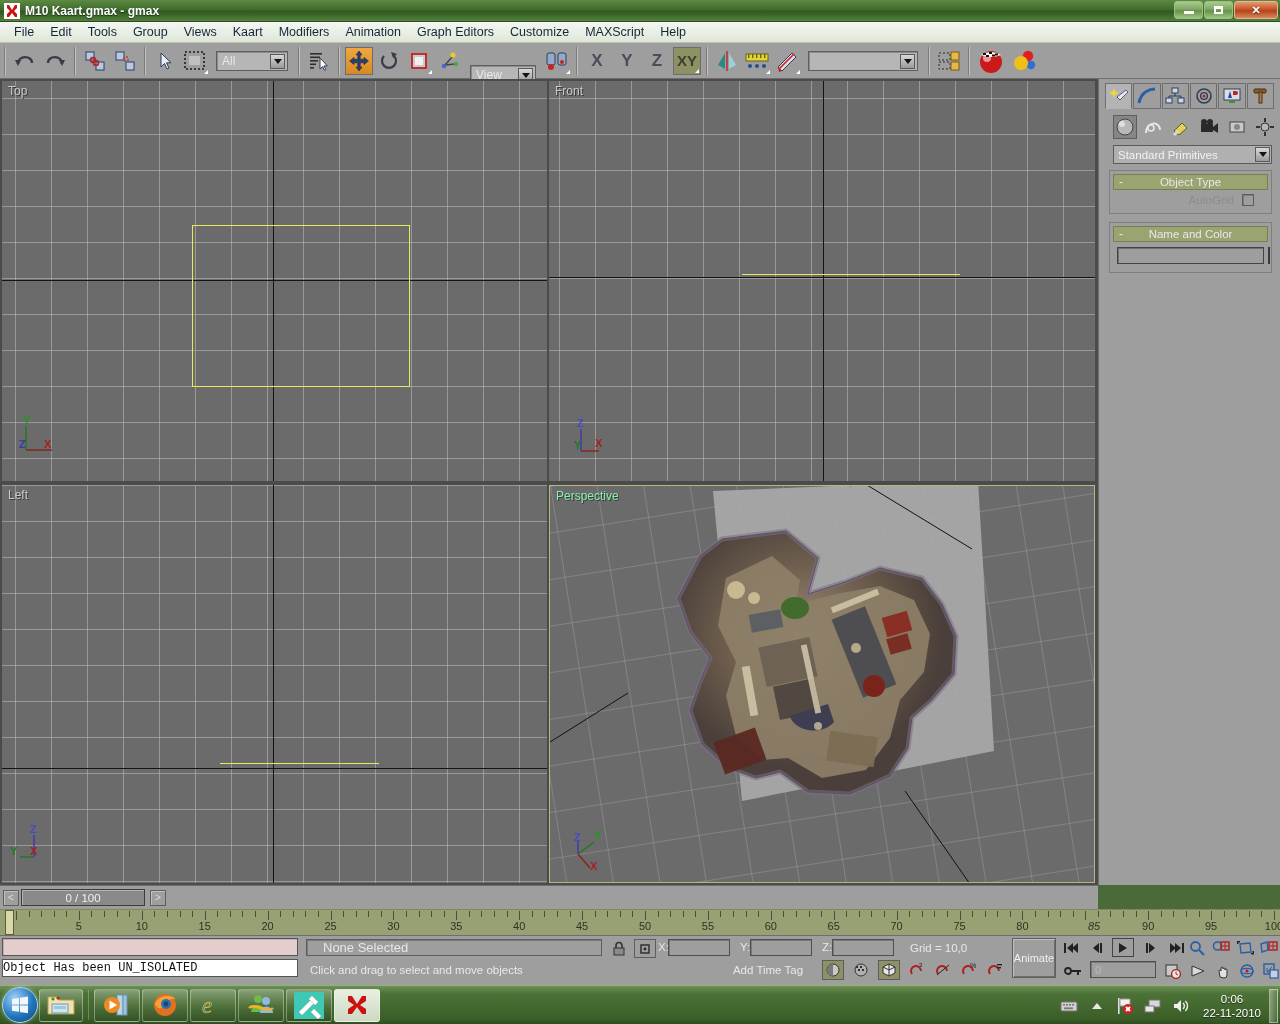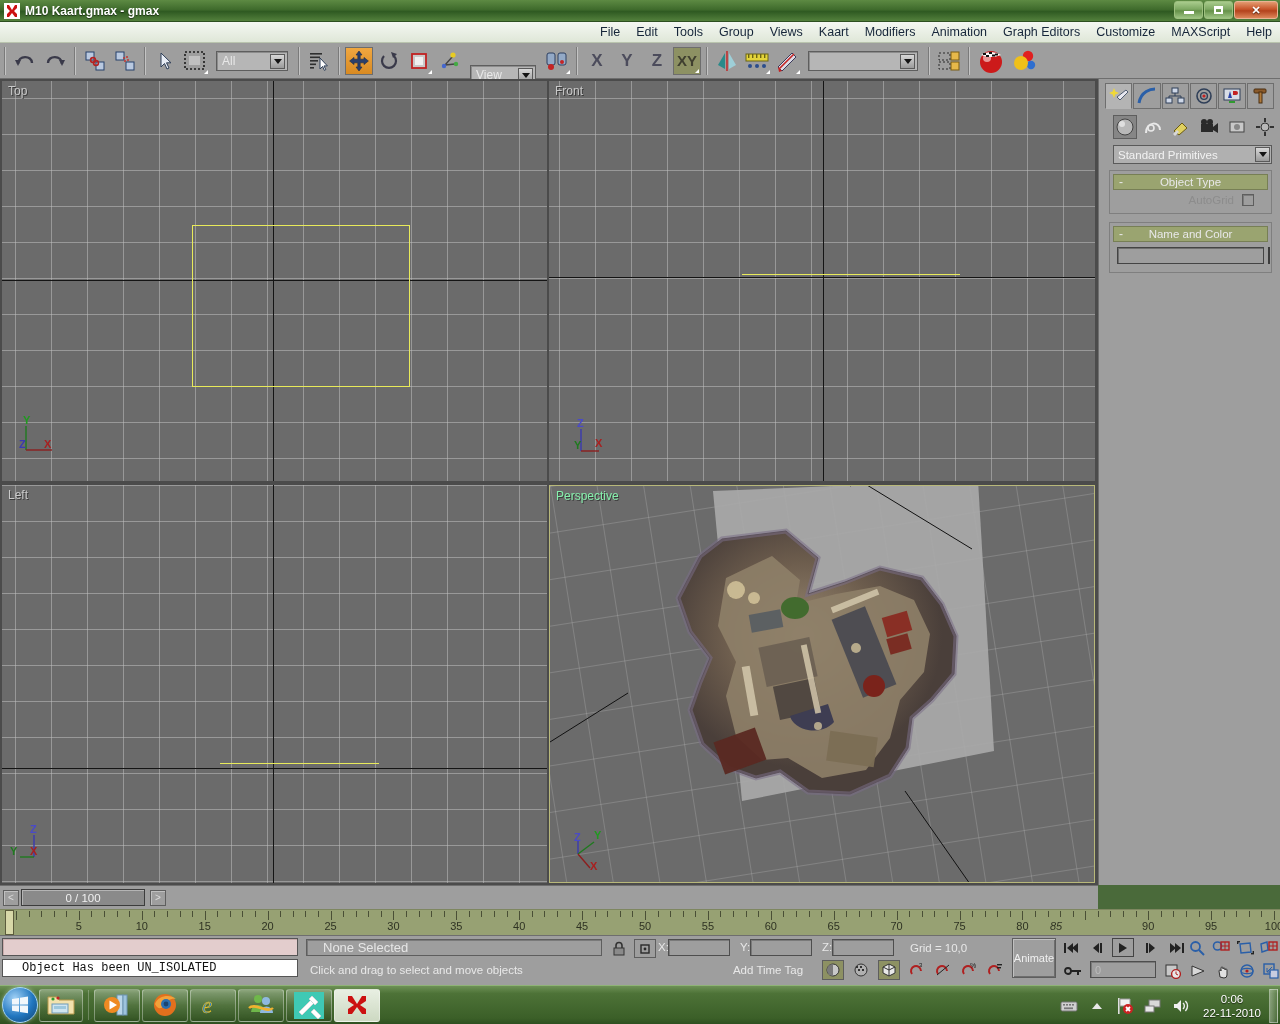--- a/index.html
+++ b/index.html
@@ -42,21 +42,20 @@
   }
   .tb-glyph-min { display:block; width: 10px; height: 3px; background:#fff; margin-top:5px; }
   .tb-glyph-max { display:block; width: 9px; height: 8px; border:2px solid #fff; border-top-width:3px;}
 
   
   .menubar {
     position: absolute; left: 0; top: 22px; width: 1280px; height: 21px;
     background: linear-gradient(to bottom,#f4f7f2,#dfe7d8);
     display: flex; align-items: center; padding-left: 6px;
     border-bottom: 1px solid #b9c4ae;
-    justify-content: flex-end;
   }
   .menubar .mi {
     font-size: 12.5px; color: #16263a; padding: 2px 8px; white-space: nowrap;
   }
 
   
   .toolbar {
     position: absolute; left: 0; top: 43px; width: 1280px; height: 36px;
     background: #9e9e9e;
     border-bottom: 1px solid #6e6e6e;
@@ -202,21 +201,21 @@
                 border-top:1px solid #6e6e6e;}
   .mx-prompt {
     position:absolute; left:2px; top:2px; width:296px; height:18px;
     background:#e3cdcd; border:1px solid #555; box-shadow: inset 1px 1px 0 #c9abab;
   }
   .mx-log {
     position:absolute; left:2px; top:23px; width:296px; height:18px;
     background:#ffffff; border:1px solid #555;
     display:flex; align-items:center;
   }
-  .mx-log span { font-family:"Liberation Mono", monospace; font-size:12px; color:#111; padding-left:19px;}
+  .mx-log span { font-family:"Liberation Mono", monospace; font-size:12px; color:#111; padding-left:0;}
   .sel-field {
     position:absolute; left:306px; top:3px; width:296px; height:17px;
     background:#9e9e9e; border:1px solid #5e5e5e; box-shadow: inset 1px 1px 0 #7a7a7a;
     display:flex;align-items:center;
   }
   .sel-field span { font-size:13px; color:#e6e6e6; padding-left:16px;}
   .prompt-field {
     position:absolute; left:306px; top:24px; width:402px; height:19px;
     display:flex; align-items:center;
   }
@@ -911,21 +910,21 @@
         <div class="num" style="left: 456.3px;">35</div>
         <div class="num" style="left: 519.2px;">40</div>
         <div class="num" style="left: 582.1px;">45</div>
         <div class="num" style="left: 645px;">50</div>
         <div class="num" style="left: 707.9px;">55</div>
         <div class="num" style="left: 770.8px;">60</div>
         <div class="num" style="left: 833.7px;">65</div>
         <div class="num" style="left: 896.6px;">70</div>
         <div class="num" style="left: 959.5px;">75</div>
         <div class="num" style="left: 1022.4px;">80</div>
-        <div class="num" style="left: 1056px; font-style: italic;">85</div>
+        <div class="num" style="left: 1094px; font-style: italic;">85</div>
         <div class="num" style="left: 1148.2px;">90</div>
         <div class="num" style="left: 1211.1px;">95</div>
         <div class="num" style="left: 1274px;">100</div>
       </div>
   </div>
 
   <div class="statusarea">
     <div class="mx-prompt"></div>
     <div class="mx-log">
       <span>Object Has been UN_ISOLATED</span>

